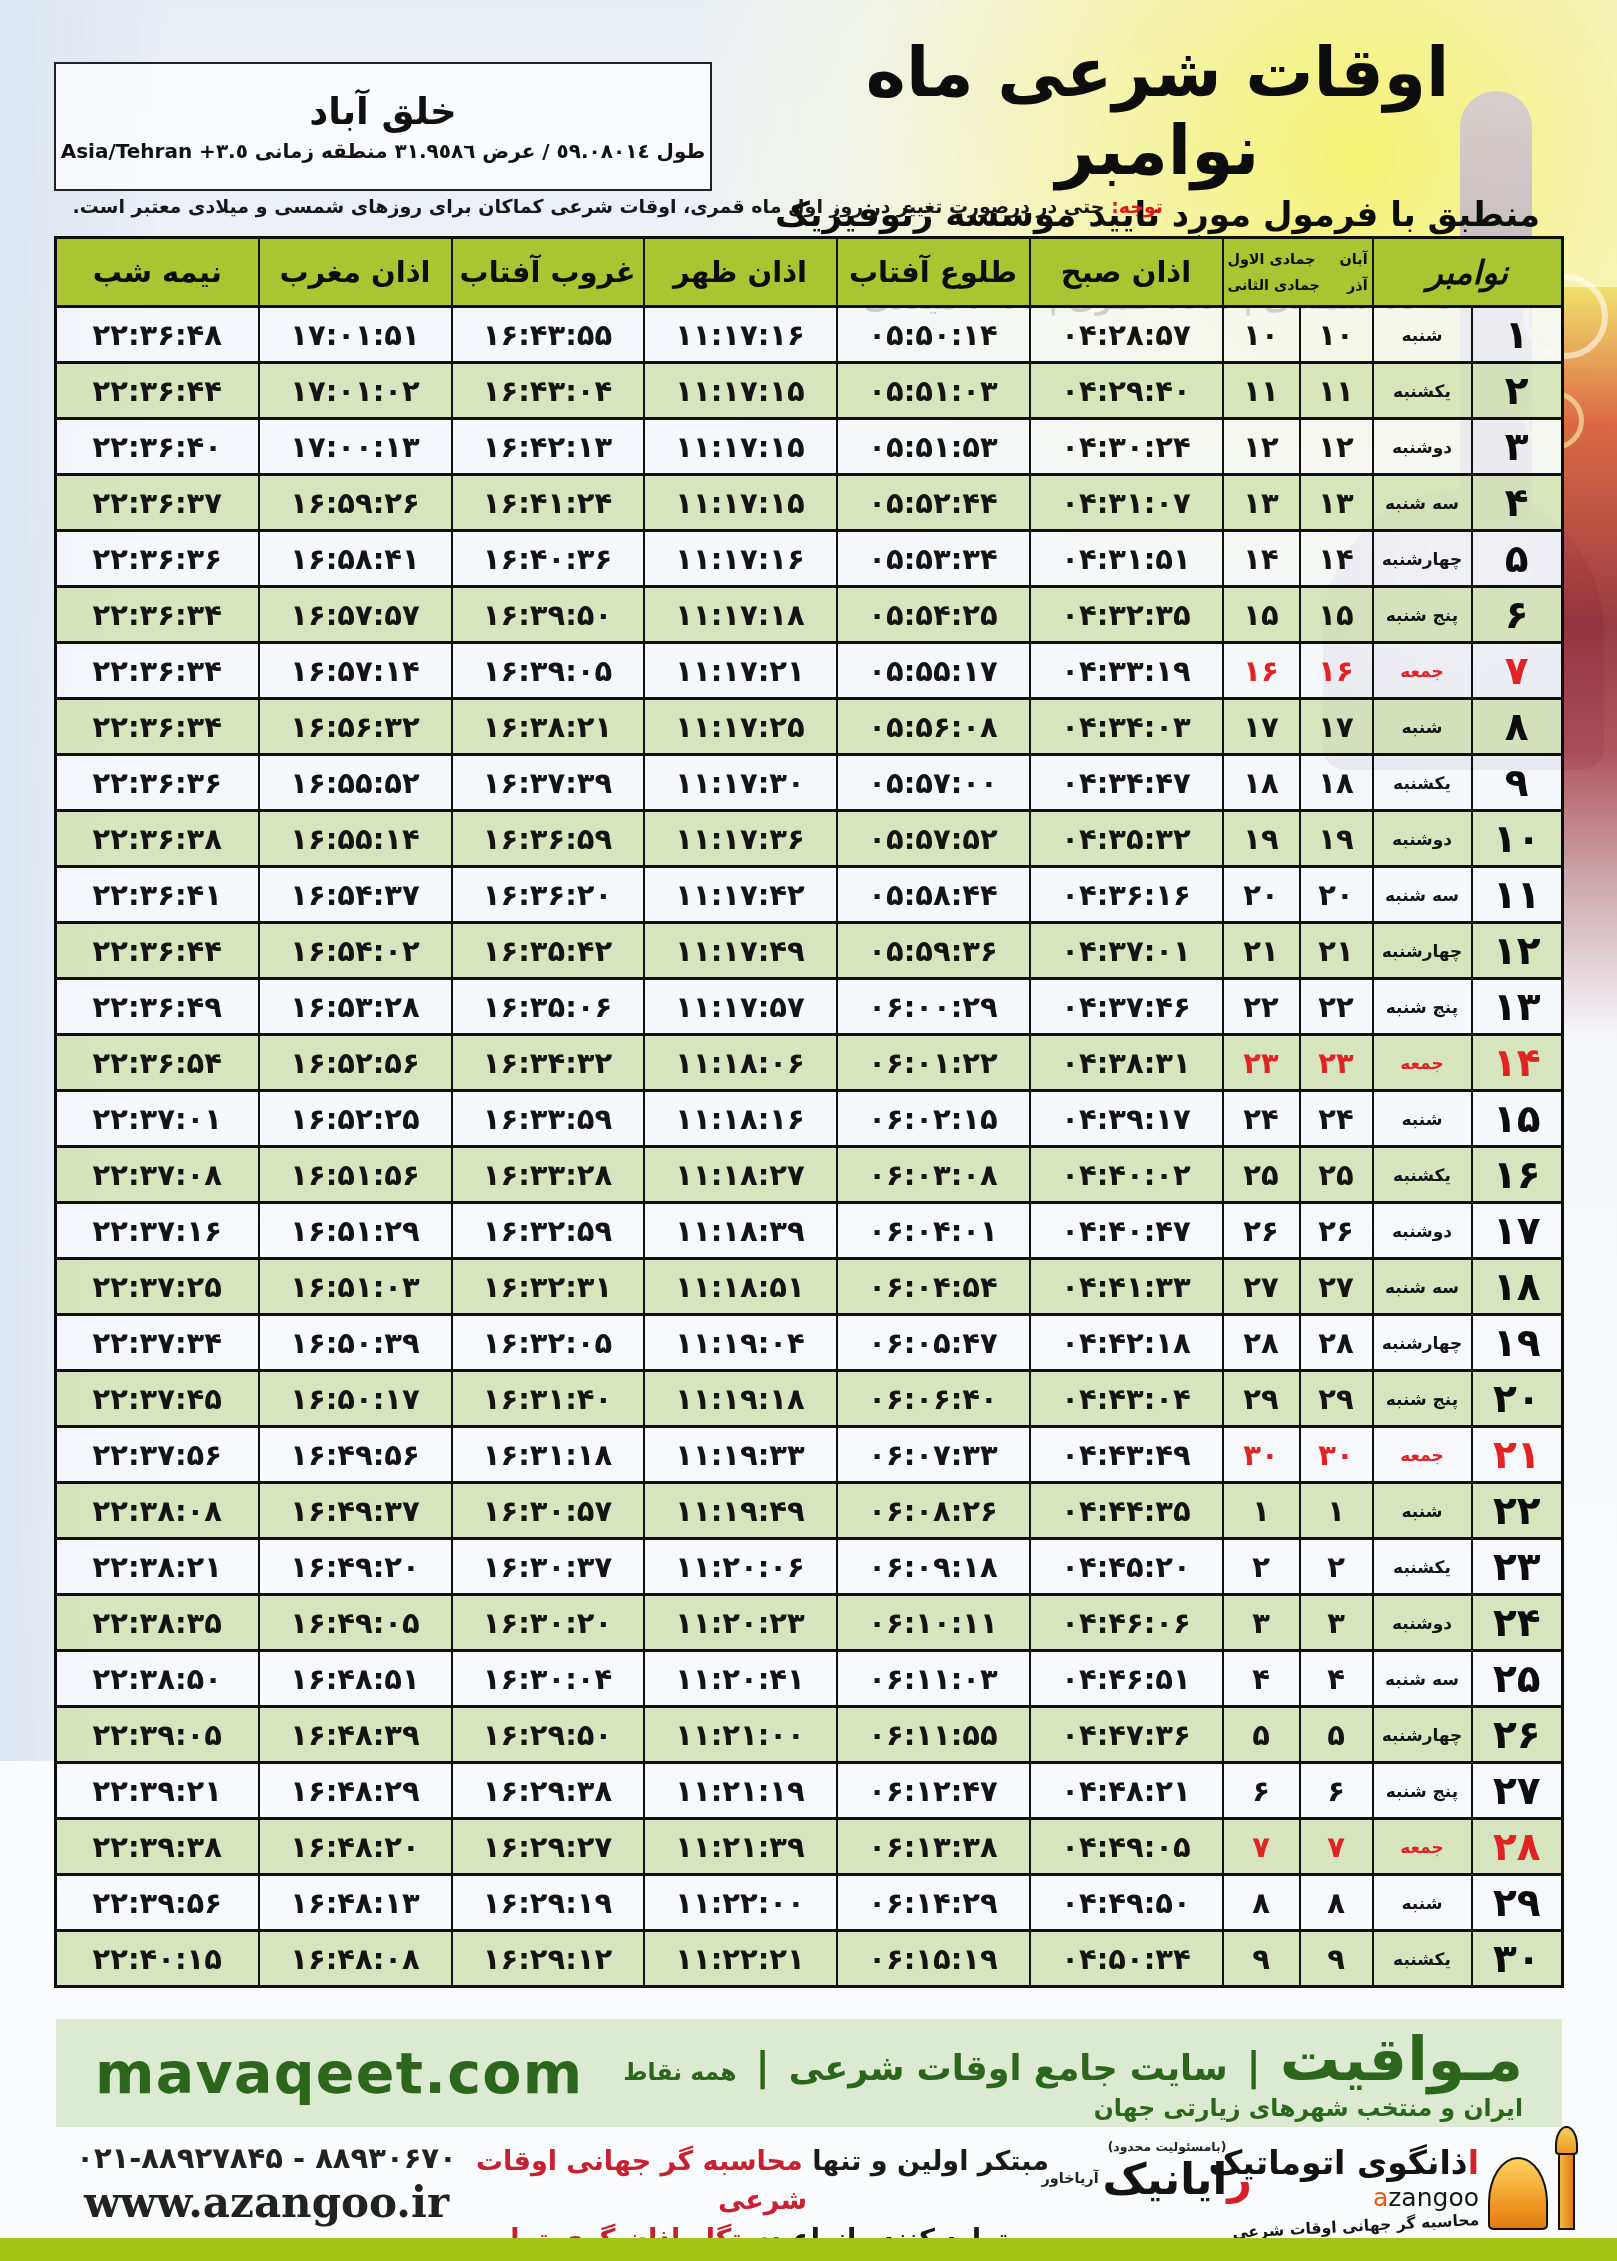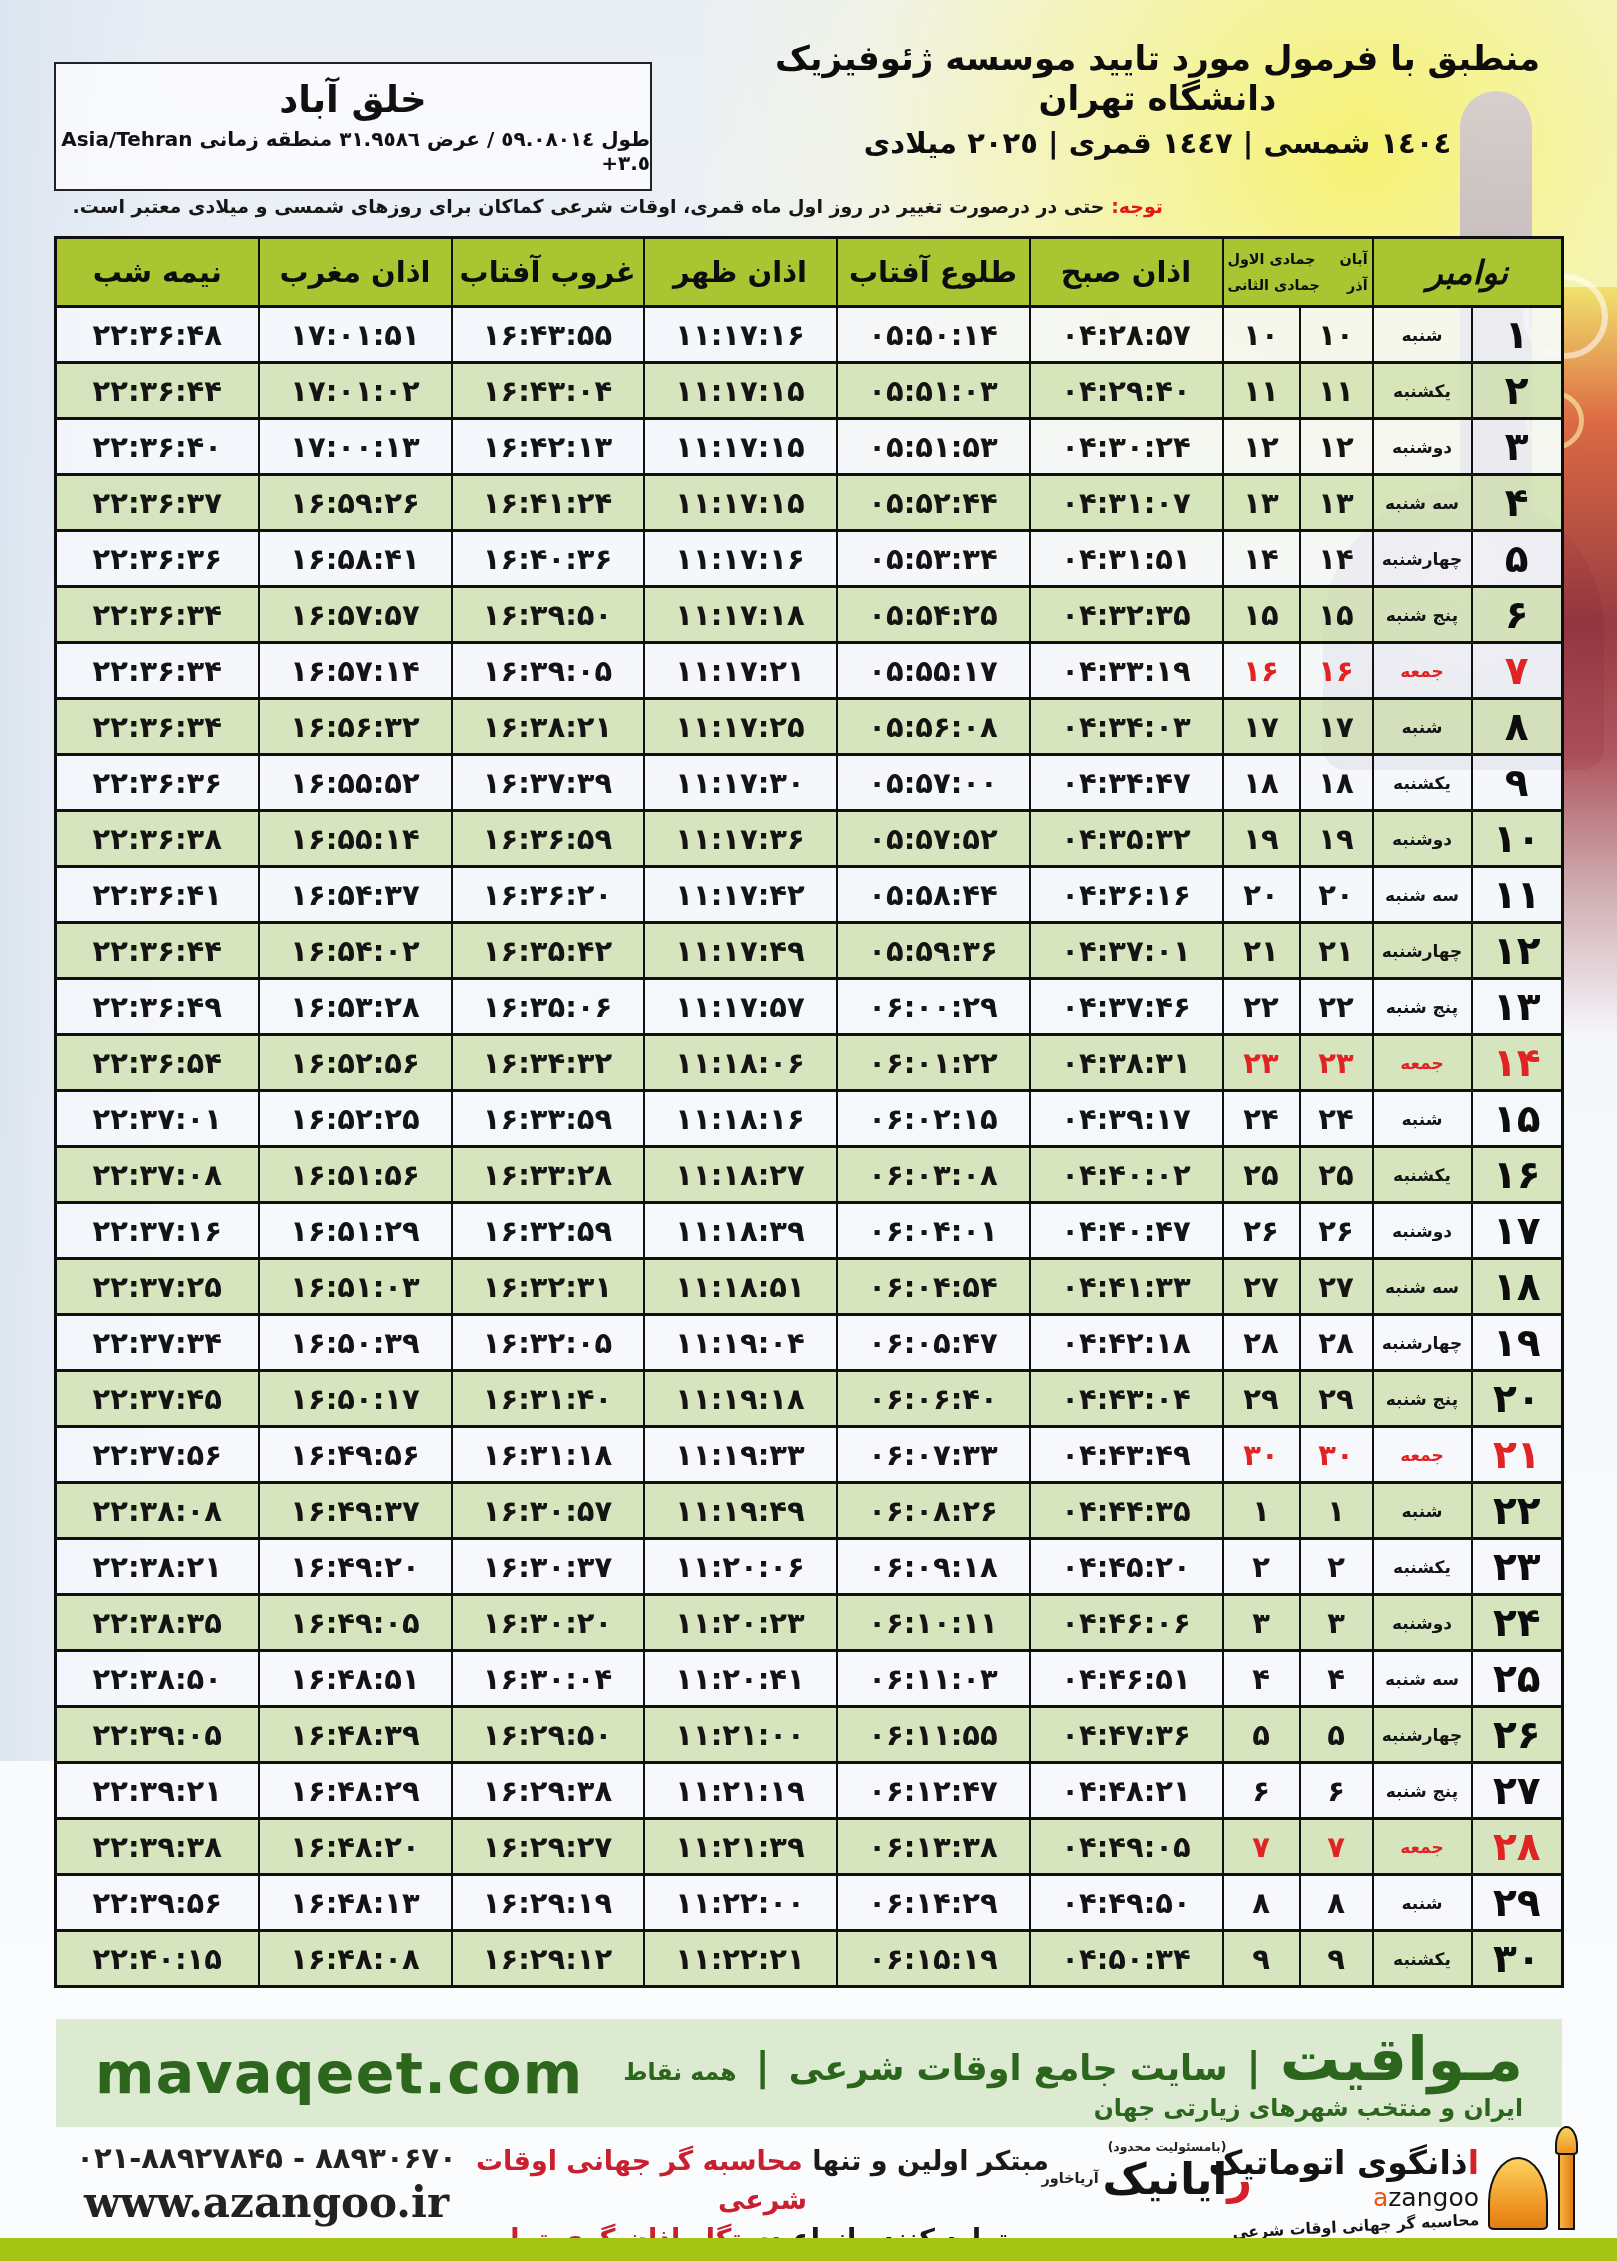--- a/index.html
+++ b/index.html
@@ -20,21 +20,21 @@
                border-radius:50% 50% 8% 8%; opacity:.75; }
   .bg-strip  { position:absolute; right:0; top:287px; width:56px; height:750px; opacity:.9;
                background:linear-gradient(180deg,#f0df66 0%,#d95b35 18%,#8e2730 45%,
                           #a8444d 62%,#caa3a8 80%,rgba(238,242,247,0) 100%); }
   .bg-swirl1 { position:absolute; right:9px; top:274px; width:85px; height:85px;
                border:6.5px solid rgba(255,255,255,.8); border-radius:50%; opacity:.7; }
   .bg-swirl2 { position:absolute; right:33px; top:391px; width:59px; height:59px;
                border:5.2px solid rgba(247,240,170,.9); border-radius:50%; opacity:.7; }
 
   
-  .loc-box { position:absolute; left:55px; top:62px; width:598px; height:129px;
+  .loc-box { position:absolute; left:55px; top:62px; width:658px; height:129px;
              border:2.6px solid #222; background:rgba(252,253,255,.78);
              display:flex; flex-direction:column; justify-content:center; align-items:center; gap:5.2px; }
   .loc-city   { font-size:37px; font-weight:bold; color:#111; }
   .loc-region { font-size:29px; font-weight:bold; color:#111; }
   .loc-coords { font-size:20px; font-weight:bold; color:#111; }
   .title-block { position:absolute; right:55px; top:34px; width:809px; text-align:center; }
   .main-title { font-size:68px; font-weight:bold; color:#0d0d0d; line-height:1.15; }
   .subtitle   { font-size:34px; font-weight:bold; color:#0d0d0d; margin-top:3.9px; }
   .dates      { font-size:29px; font-weight:bold; color:#0d0d0d; margin-top:7.8px; }
   .note { position:absolute; left:55px; top:195px; width:1109px; text-align:right;
@@ -121,20 +121,21 @@
 
   <div class="loc-box">
     <div class="loc-city">خلق آباد</div>
     <div class="loc-coords">
       <span>طول ٥٩.٠٨٠١٤ / عرض ٣١.٩٥٨٦ منطقه زمانی</span>
       <span dir="ltr">Asia/Tehran +٣.٥</span>
     </div>
   </div>
 
   <div class="title-block">
+    <div class="main-title">اوقات شرعی ماه نوامبر</div>
     <div class="subtitle">منطبق با فرمول مورد تایید موسسه ژئوفیزیک دانشگاه تهران</div>
     <div class="dates">١٤٠٤ شمسی | ١٤٤٧ قمری | ٢٠٢٥ میلادی</div>
   </div>
 
   <div class="note">
     <span class="red">توجه:</span><span> حتی در درصورت تغییر در روز اول ماه قمری، اوقات شرعی کماکان برای روزهای شمسی و میلادی معتبر است.</span>
   </div>
 
   <table class="times">
     <colgroup>

